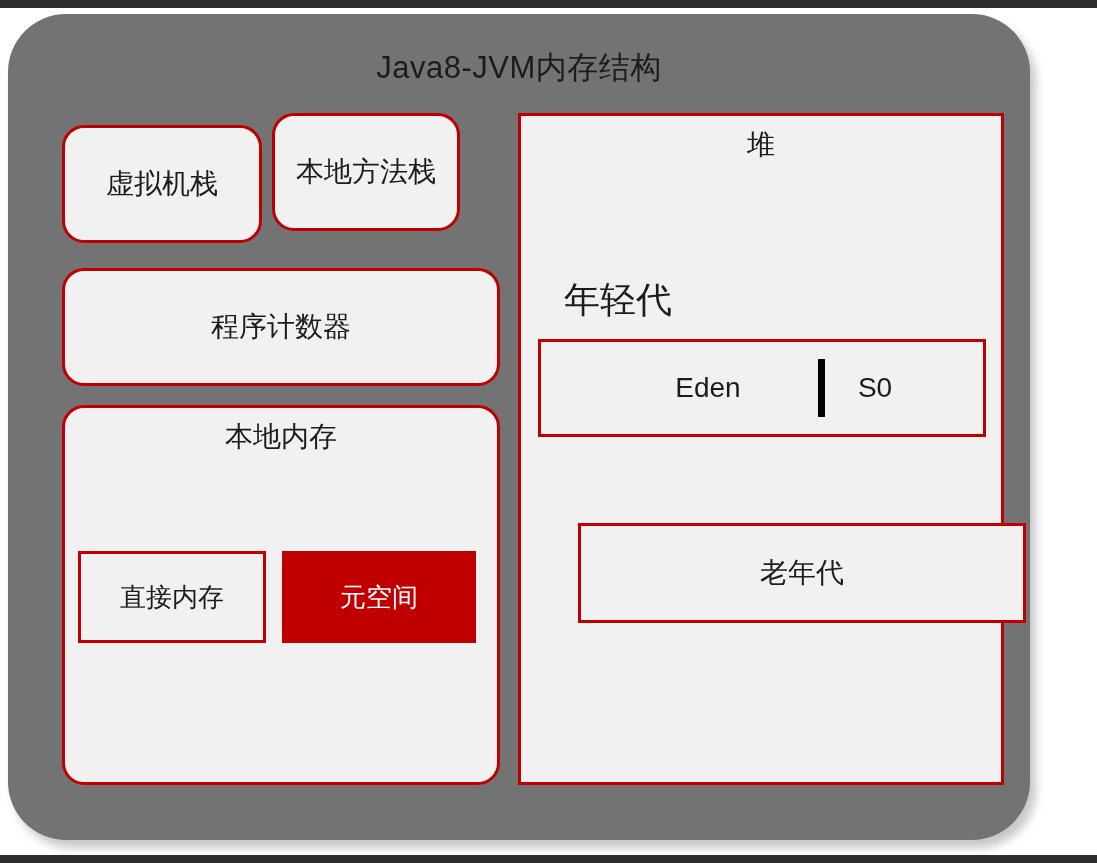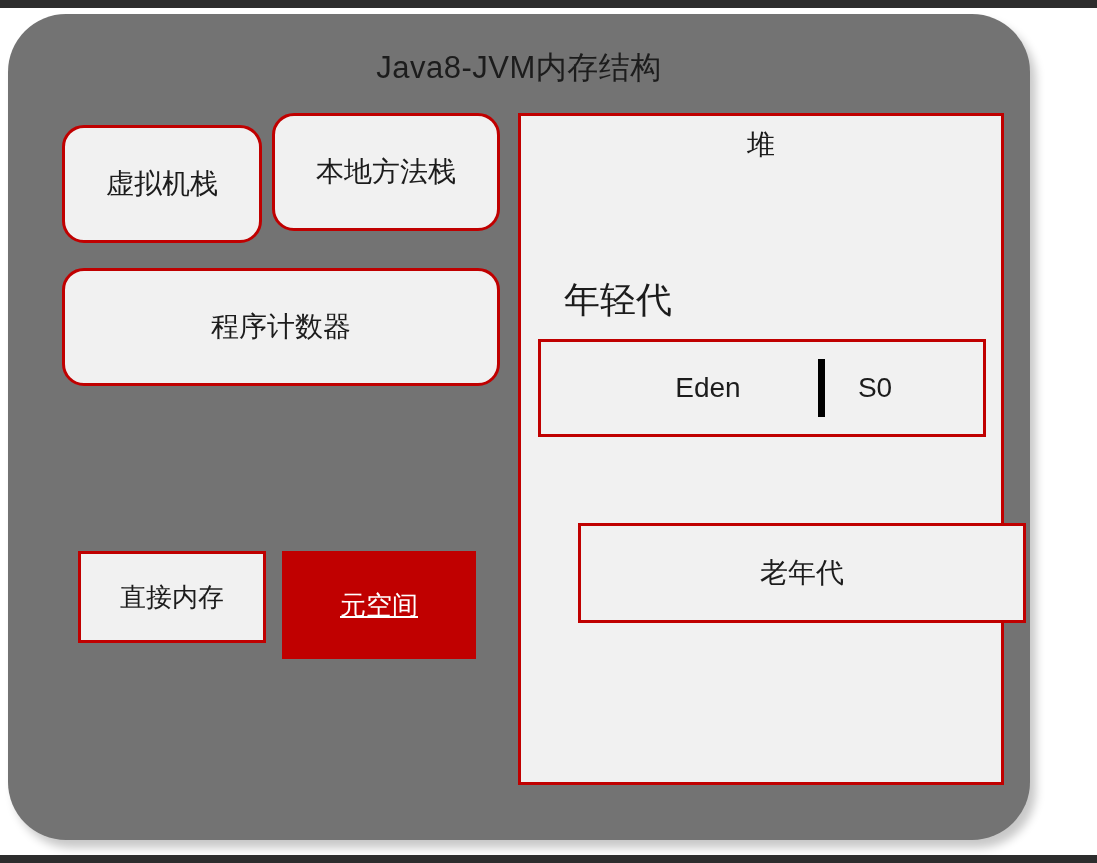--- a/index.html
+++ b/index.html
@@ -72,29 +72,28 @@
   .node-label {
     font-size: 28px;
     line-height: 1.1;
     white-space: nowrap;
     pointer-events: none;
   }
   .node-label.small { font-size: 26px; }
 
   
   #vm-stack        { left: 54px;  top: 99px;  width: 200px; height: 118px; margin-top: 12px; }
-  #native-stack    { left: 264px; top: 99px;  width: 228px; height: 118px; }
+  #native-stack    { left: 264px; top: 99px;  width: 188px; height: 118px; }
   #pc-register     { left: 54px;  top: 254px; width: 438px; height: 118px; }
   #native-memory   { left: 54px;  top: 391px; width: 438px; height: 380px; }
   #direct-memory   { left: 70px;  top: 537px; width: 188px; height: 92px; }
   #metaspace       {
-    left: 274px; top: 537px; width: 194px; height: 108px;
+    left: 274px; top: 537px; width: 194px; height: 92px;
     background: #c00000;
     color: #ffffff;
-    text-decoration: underline;
   }
 
   #heap            { left: 510px; top: 99px;  width: 486px; height: 672px; }
 
   .heap-gen-label {
     position: absolute;
     font-size: 36px;
     color: #1c1c1c;
     white-space: nowrap;
   }
@@ -131,20 +130,23 @@
   </div>
 
   <div class="node rounded" id="native-stack">
     <span class="node-label">本地方法栈</span>
   </div>
 
   <div class="node rounded" id="pc-register">
     <span class="node-label">程序计数器</span>
   </div>
 
+  <div class="node rounded label-top" id="native-memory">
+    <span class="node-label">本地内存</span>
+  </div>
 
   <div class="node sharp" id="direct-memory">
     <span class="node-label small">直接内存</span>
   </div>
 
   <div class="node sharp" id="metaspace">
     <span class="node-label small">元空间</span>
   </div>
 
   <div class="node sharp label-top" id="heap">

